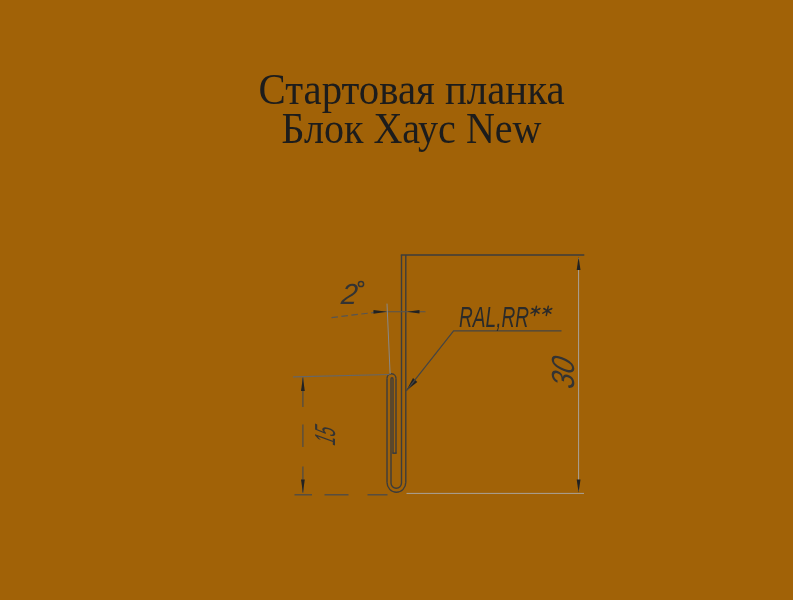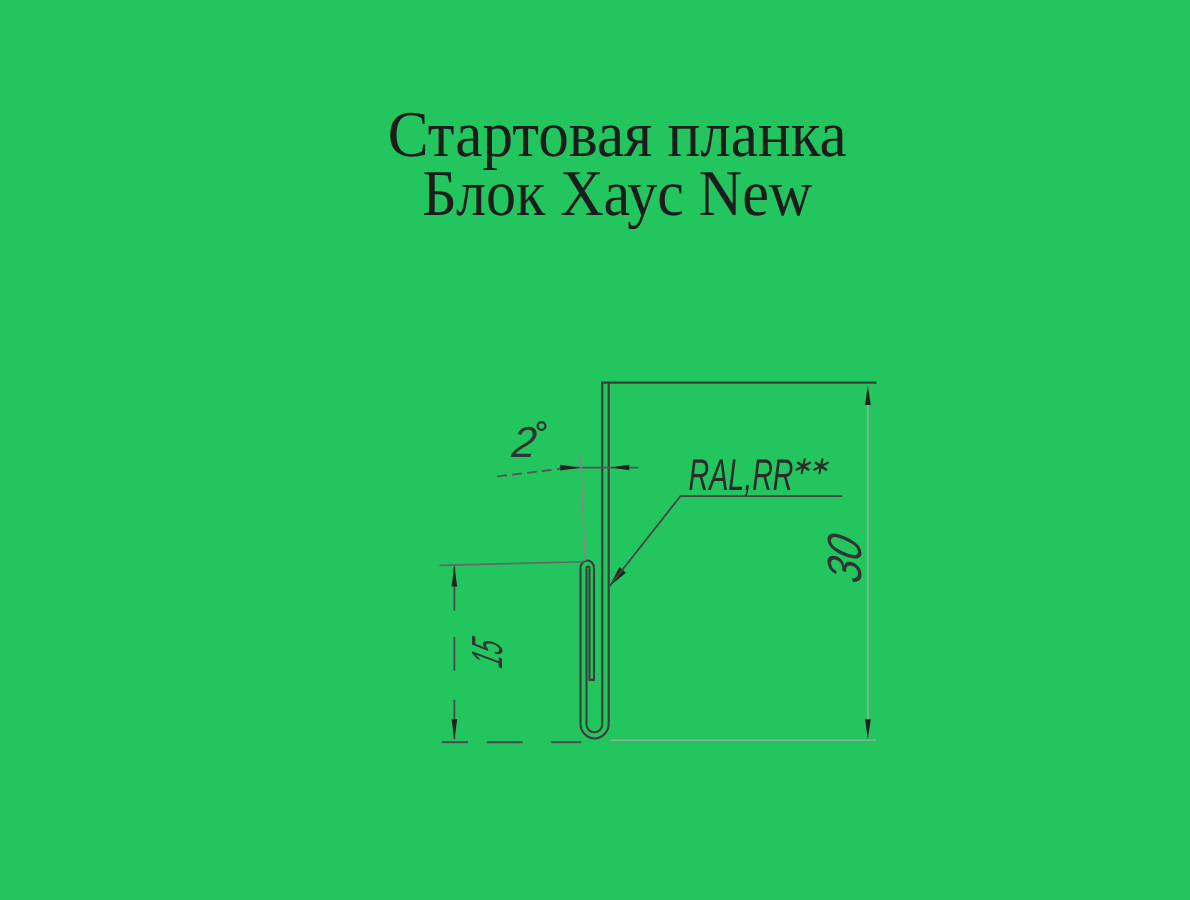--- a/index.html
+++ b/index.html
@@ -1,16 +1,16 @@
 <!DOCTYPE html>
 <html><head>
 <meta charset="utf-8">
 <style>
   html,body{margin:0;padding:0;background:#ffffff;}
-  #page{position:relative;width:793px;height:600px;background:#22c55e;overflow:hidden;}
+  #page{position:relative;width:793px;height:600px;background:#a16207;overflow:hidden;}
   svg{position:absolute;left:0;top:0;}
 </style>
 </head>
 <body>
 <div id="page">
 <svg width="793" height="600" viewBox="0 0 793 600">
 
   <text x="411.5" y="103.8" text-anchor="middle" font-family="'Liberation Serif', serif" font-size="43.5" fill="#1c1c1c" textLength="306" lengthAdjust="spacingAndGlyphs">Стартовая планка</text>
 
   <text x="411.5" y="143.3" text-anchor="middle" font-family="'Liberation Serif', serif" font-size="43.5" fill="#1c1c1c" textLength="260" lengthAdjust="spacingAndGlyphs">Блок Хаус New</text>

